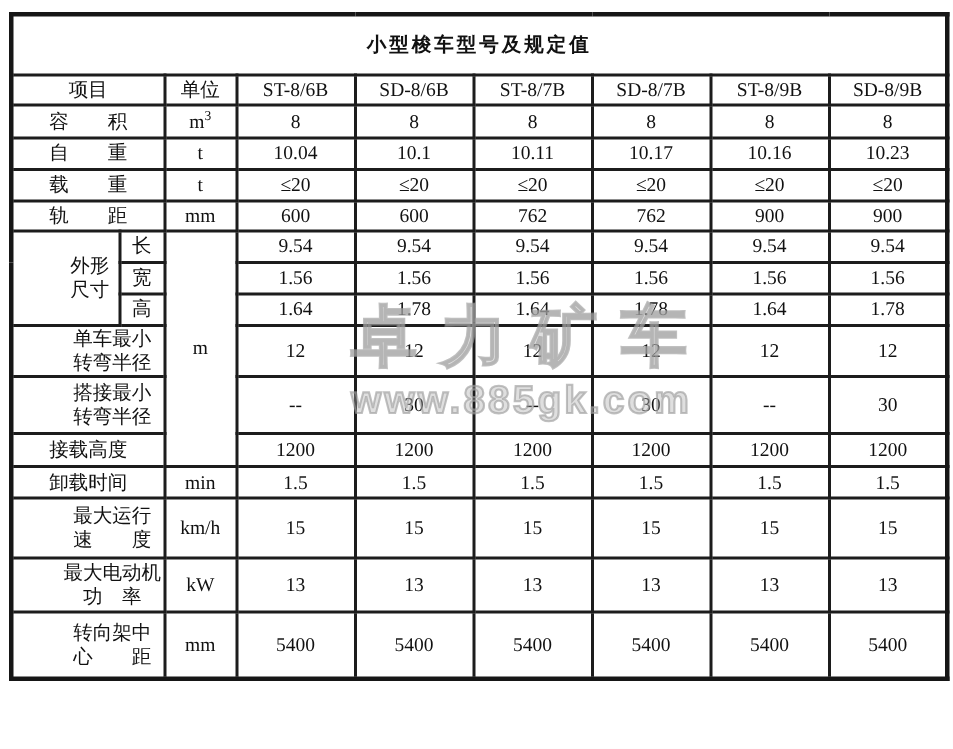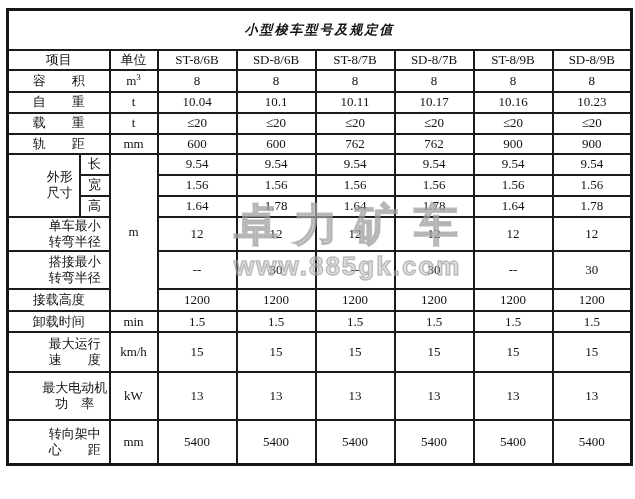--- a/index.html
+++ b/index.html
@@ -12,21 +12,21 @@
     color:#111;
   }
   table.spec td{
     border:2px solid #1c1c1c;
     text-align:center;vertical-align:middle;
     font-size:13px;padding:0;overflow:hidden;
     background:transparent;
   }
   td.title-cell{
     font-family:"Liberation Sans","DejaVu Sans",sans-serif;
-    font-weight:bold;font-size:18px;letter-spacing:2px;font-style:italic;
+    font-weight:bold;font-size:18px;letter-spacing:2px;
   }
   td.hdr{font-size:13.5px;}
   td.lbl{font-size:13.5px;}
   td.lbl .ln{line-height:1.25;margin-left:32px;}
   td.sub{font-size:13px;}
   td.u{font-size:12.5px;}
   td.u sup{font-size:9px;}
   td.v{font-size:13px;}
   td.tl{border-left:4px solid #141414;}
   .wm{
@@ -211,21 +211,21 @@
       </td>
       <td class="u">km/h</td>
       <td class="v">15</td>
       <td class="v">15</td>
       <td class="v">15</td>
       <td class="v">15</td>
       <td class="v tl">15</td>
       <td class="v">15</td>
     </tr>
 
-    <tr style="height:48px">
+    <tr style="height:36px">
       <td class="lbl" colspan="2">
         <div class="ln">最大电动机</div>
         <div class="ln">功　率</div>
       </td>
       <td class="u">kW</td>
       <td class="v">13</td>
       <td class="v">13</td>
       <td class="v">13</td>
       <td class="v">13</td>
       <td class="v tl">13</td>

